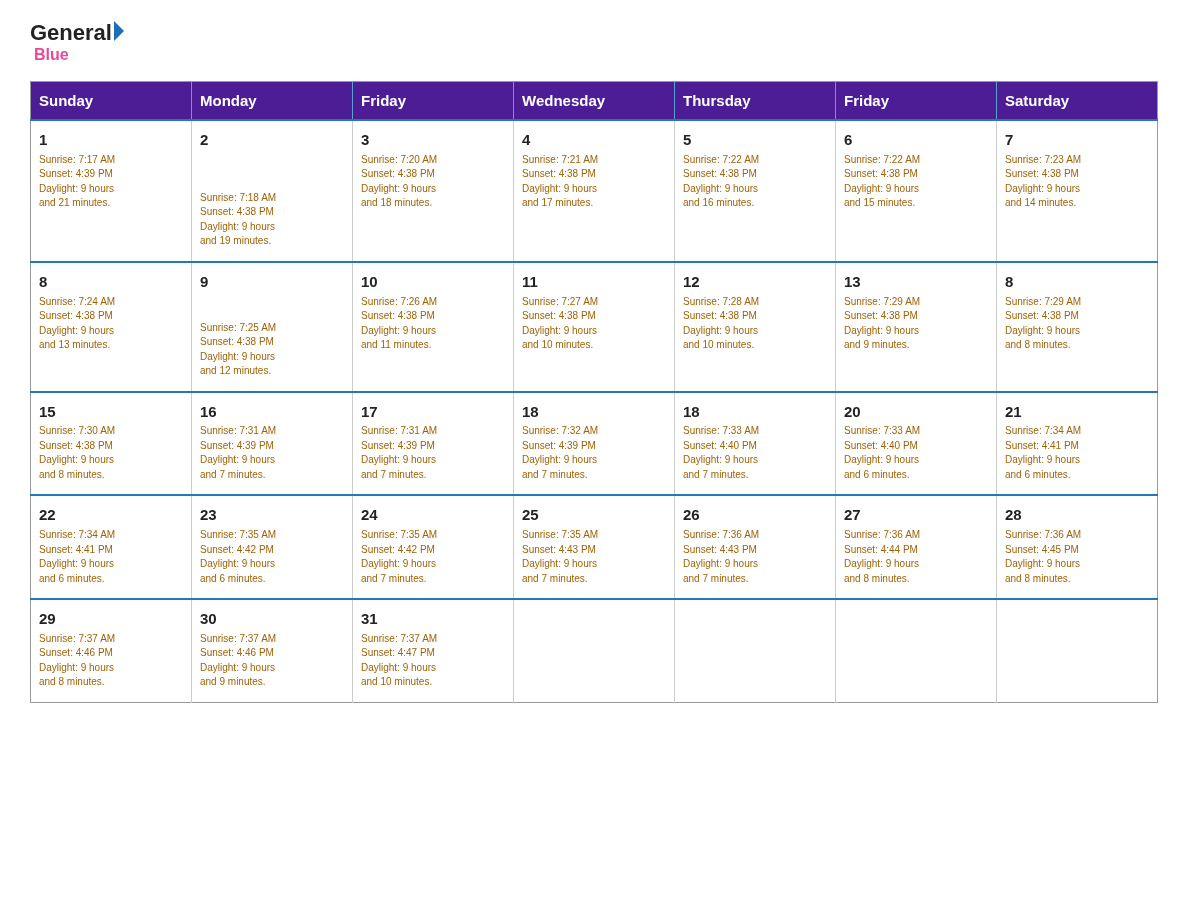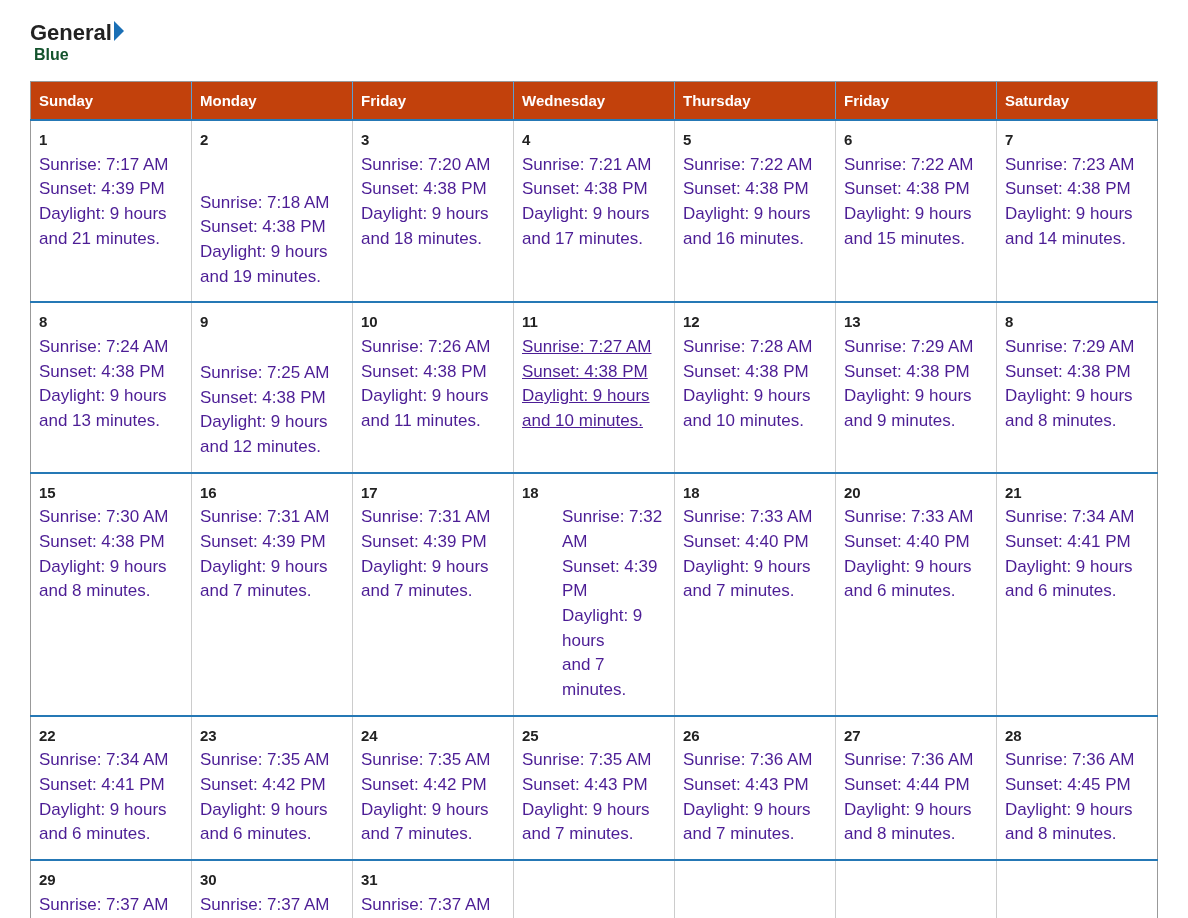--- a/index.html
+++ b/index.html
@@ -32,21 +32,21 @@
     .logo-arrow {
       width: 0;
       height: 0;
       border-left: 10px solid #1a6fb5;
       border-top: 10px solid transparent;
       border-bottom: 10px solid transparent;
       margin-left: 2px;
       margin-top: -4px;
     }
     .logo-subtitle {
-      color: #14532d;
+      color: #ec4899;
       font-size: 16px;
       font-weight: bold;
       margin-left: 4px;
     }
     .title-block {
       text-align: right;
     }
     .main-title {
       font-size: 48px;
       font-weight: bold;
@@ -57,21 +57,21 @@
       font-size: 20px;
       color: #444;
       margin-top: 4px;
     }
     table {
       width: 100%;
       border-collapse: collapse;
       border: 1px solid #999;
     }
     thead tr {
-      background: #c2410c;
+      background: #4c1d95;
       border-radius: 7px;
     }
     thead th {
       color: #fff;
       font-size: 15px;
       font-weight: bold;
       padding: 10px 8px;
       text-align: left;
       border-right: 1px solid #5a9fd4;
     }
@@ -88,22 +88,22 @@
       width: 14.28%;
     }
     tbody td:last-child { border-right: none; }
     .day-num {
       font-size: 15px;
       font-weight: bold;
       display: block;
       margin-bottom: 2px;
     }
     .day-info {
-      color: #4c1d95;
-      font-size: 17px;
+      color: #a16207;
+      font-size: 10px;
     }
   </style>
 </head>
 <body>
 
 <div class="header">
   <div class="logo">
     <div class="logo-text">
         <span style="font-weight: bold; font-size: 22px; color: rgb(34, 34, 34);">General</span>
         <div class="logo-arrow"></div>
@@ -197,21 +197,21 @@
         </td>
         <td>
           <span class="day-num">10</span>
           <div class="day-info" style="white-space: pre-line;">Sunrise: 7:26 AM
 Sunset: 4:38 PM
 Daylight: 9 hours
 and 11 minutes.</div>
         </td>
         <td>
           <span class="day-num">11</span>
-          <div class="day-info" style="white-space: pre-line; text-decoration: underline;">Sunrise: 7:27 AM
+          <div class="day-info" style="white-space: pre-line;">Sunrise: 7:27 AM
 Sunset: 4:38 PM
 Daylight: 9 hours
 and 10 minutes.</div>
         </td>
         <td>
           <span class="day-num">12</span>
           <div class="day-info" style="white-space: pre-line;">Sunrise: 7:28 AM
 Sunset: 4:38 PM
 Daylight: 9 hours
 and 10 minutes.</div>
@@ -248,21 +248,21 @@
         </td>
         <td>
           <span class="day-num">17</span>
           <div class="day-info" style="white-space: pre-line;">Sunrise: 7:31 AM
 Sunset: 4:39 PM
 Daylight: 9 hours
 and 7 minutes.</div>
         </td>
         <td>
           <span class="day-num">18</span>
-          <div class="day-info" style="white-space: pre-line; margin-left: 40px;">Sunrise: 7:32 AM
+          <div class="day-info" style="white-space: pre-line;">Sunrise: 7:32 AM
 Sunset: 4:39 PM
 Daylight: 9 hours
 and 7 minutes.</div>
         </td>
         <td>
           <span class="day-num">18</span>
           <div class="day-info" style="white-space: pre-line;">Sunrise: 7:33 AM
 Sunset: 4:40 PM
 Daylight: 9 hours
 and 7 minutes.</div>

